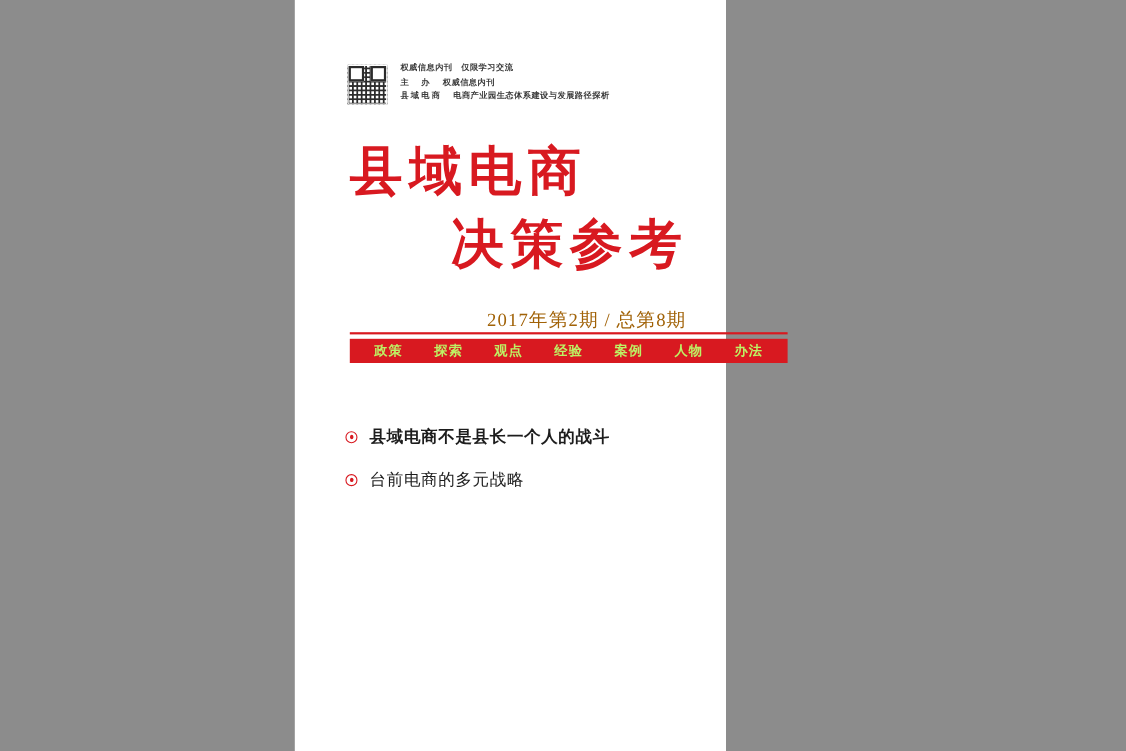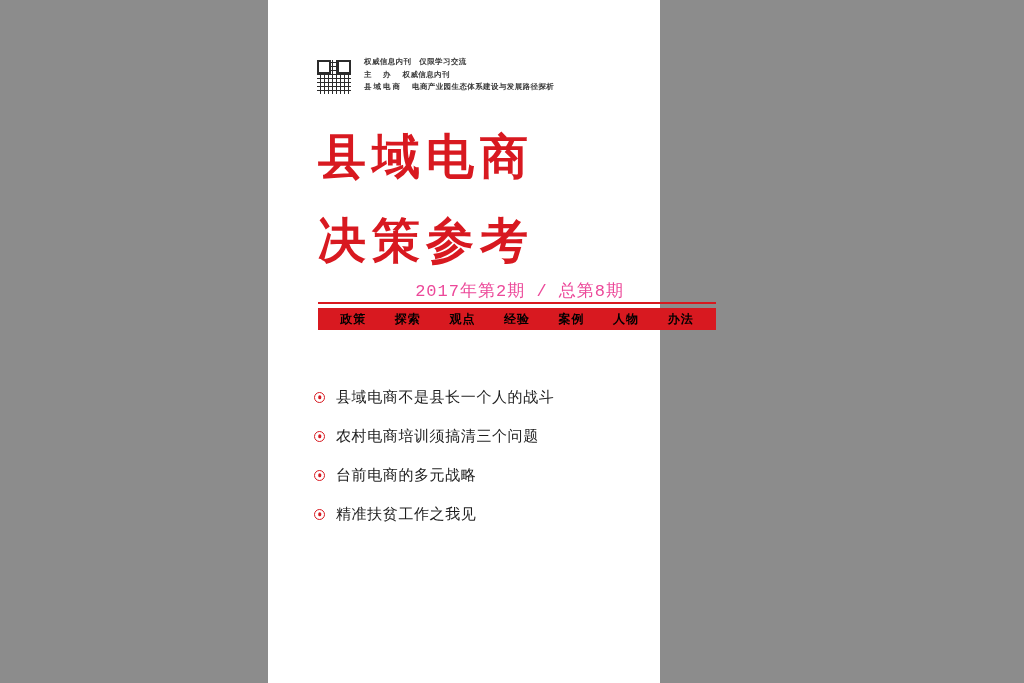--- a/index.html
+++ b/index.html
@@ -84,31 +84,31 @@
   }
   .title-l1, .title-l2 {
     color: #d81920;
     font-family: "DejaVu Serif", "Liberation Serif", serif;
     font-weight: 700;
     font-size: 48px;
     line-height: 60px;
     letter-spacing: 6px;
     white-space: nowrap;
   }
-  .title-l2 { margin-top: 24px; }
+  .title-l2 { margin-top: 6px; text-align: center; }
 
   
   .issue {
     position: absolute;
     right: 36px;
     top: 279px;
-    color: #ec4899;
+    color: #a16207;
     font-size: 17px;
     letter-spacing: 1px;
-    font-family: Liberation Mono, monospace;
+    font-family: Liberation Serif, serif;
     white-space: nowrap;
   }
 
   
   .rule {
     position: absolute;
     left: 50px;
     top: 302px;
     width: 398px;
     height: 2px;
@@ -121,21 +121,21 @@
     width: 398px;
     height: 22px;
     background: #d81920;
     display: flex;
     align-items: center;
     justify-content: space-around;
     padding: 0 8px;
     box-sizing: border-box;
   }
   .cat {
-    color: #000000;
+    color: #bef264;
     font-size: 12px;
     letter-spacing: 1px;
     font-weight: 700;
     font-family: "DejaVu Serif", "Liberation Serif", serif;
   }
 
   
   .contents {
     position: absolute;
     left: 46px;
@@ -170,21 +170,21 @@
     border-radius: 50%;
     transform: translate(-50%, -50%);
   }
   .toc-text {
     font-size: 15px;
     color: #1d1d1d;
     letter-spacing: 0.6px;
     font-family: "DejaVu Serif", "Liberation Serif", serif;
     white-space: nowrap;
   }
-  .toc-item.lead .toc-text { font-weight: 400; }
+  .toc-item.lead .toc-text { font-weight: 700; }
 </style>
 </head>
 <body>
 
 <div class="stage">
   <div class="page">
 
     <div class="masthead">
       <div class="qr"></div>
       <div class="mast-lines">
@@ -212,26 +212,18 @@
         <span class="cat">办法</span>
       </div>
 
     <div class="contents">
         <div class="toc-item lead">
           <span class="bullet"></span>
           <span class="toc-text">县域电商不是县长一个人的战斗</span>
         </div>
         <div class="toc-item">
           <span class="bullet"></span>
-          <span class="toc-text">农村电商培训须搞清三个问题</span>
-        </div>
-        <div class="toc-item">
-          <span class="bullet"></span>
           <span class="toc-text">台前电商的多元战略</span>
         </div>
-        <div class="toc-item">
-          <span class="bullet"></span>
-          <span class="toc-text">精准扶贫工作之我见</span>
-        </div>
       </div>
 
   </div>
 </div>
 
 </body></html>

